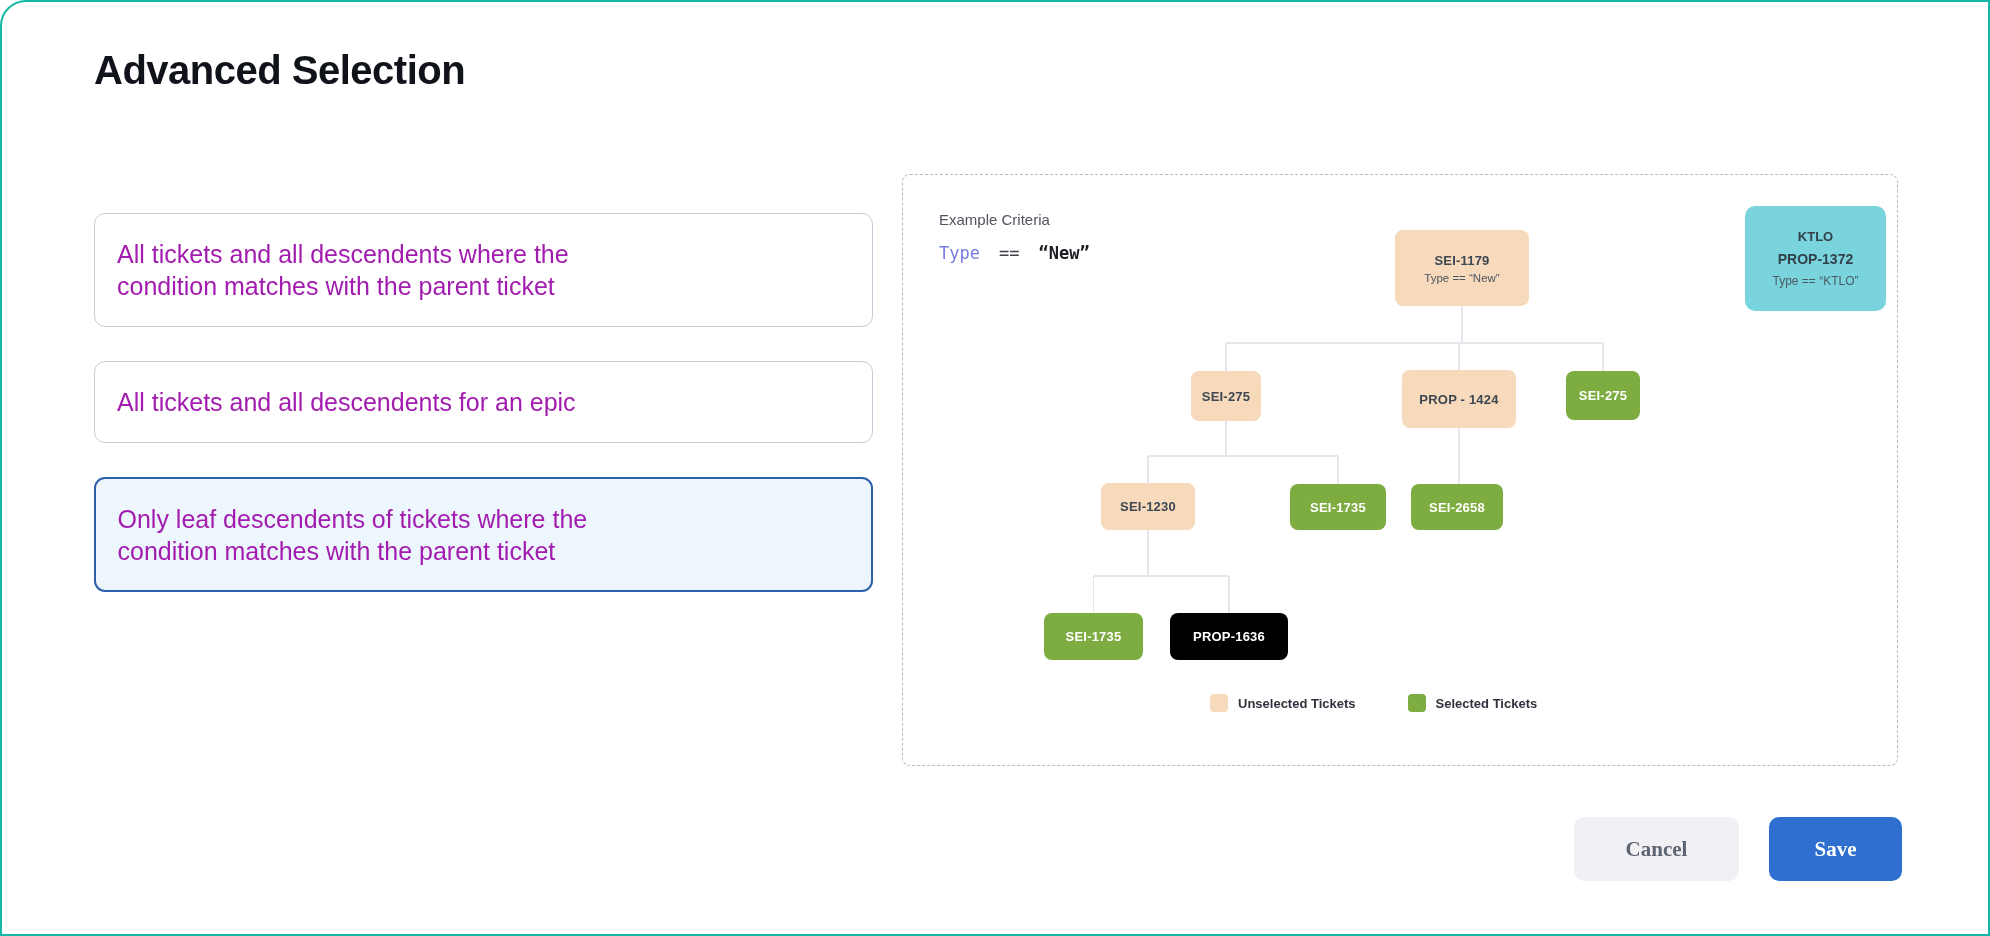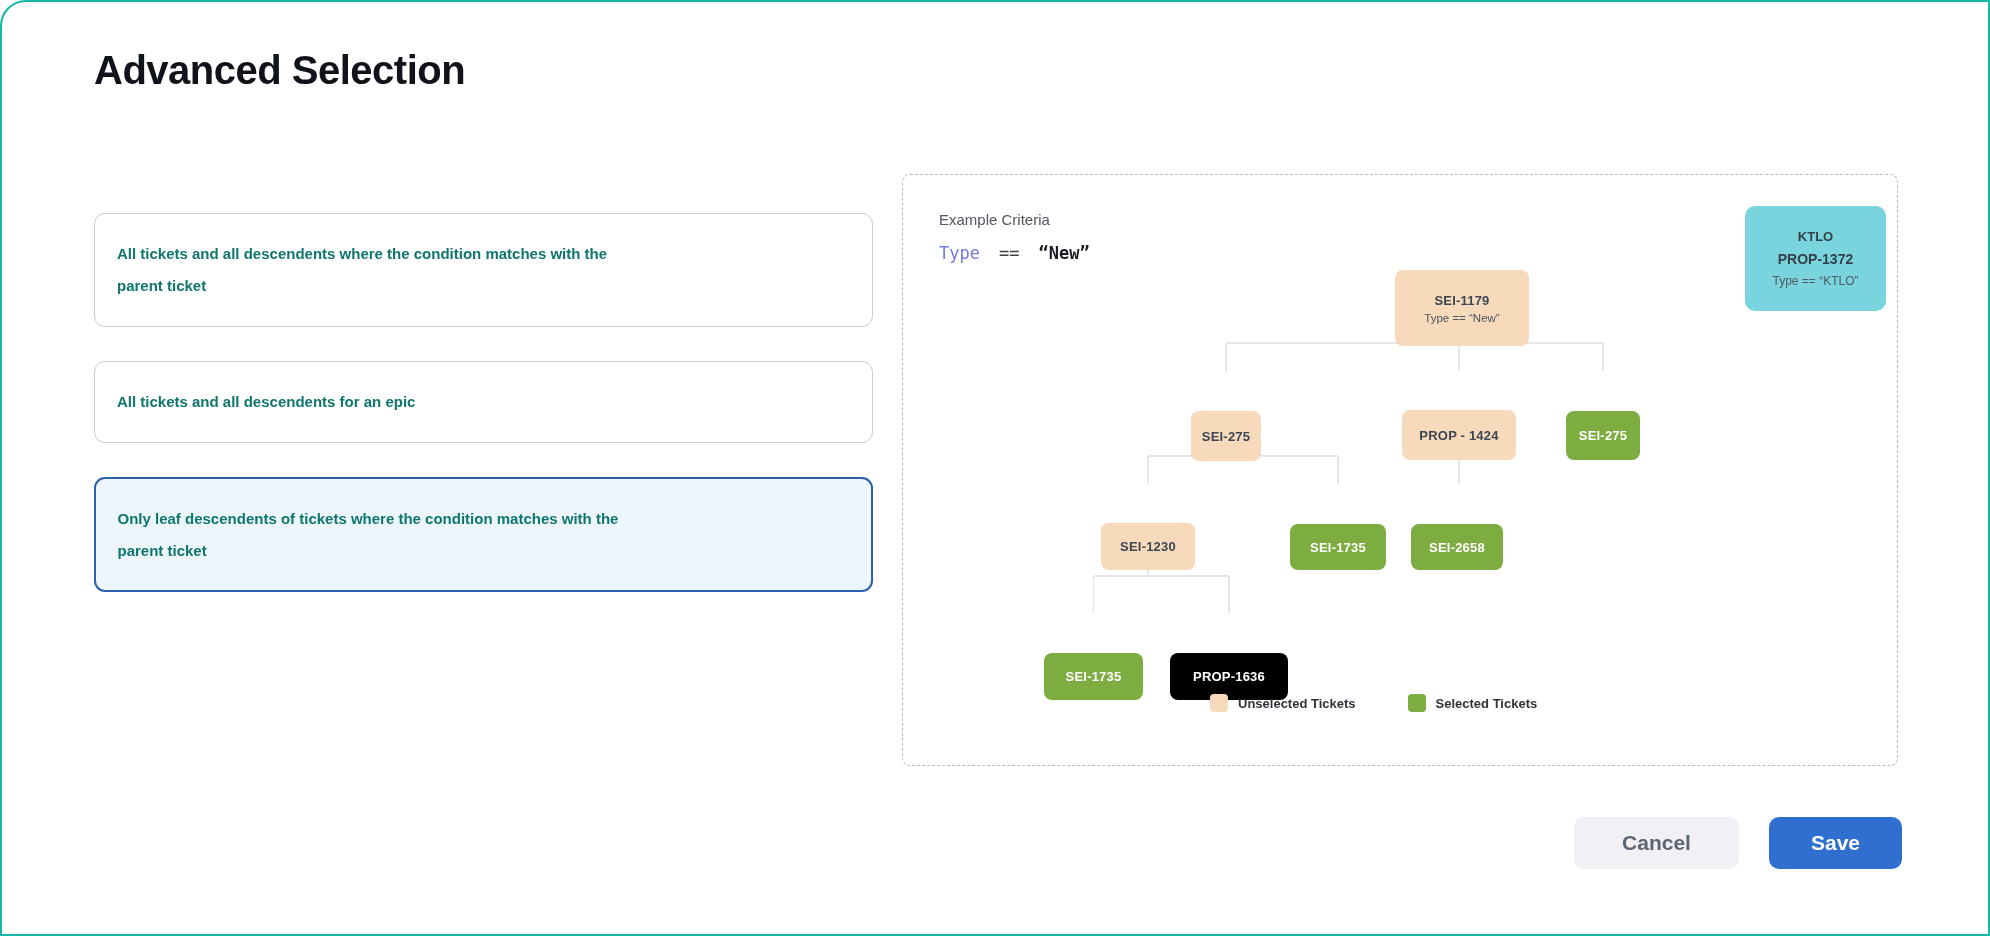--- a/index.html
+++ b/index.html
@@ -8,56 +8,56 @@
   .modal{position:absolute;inset:0;background:#fff;border-top-left-radius:26px;
          border:2px solid #14b8a6;box-sizing:border-box;}
   
   .title{position:absolute;left:92px;top:46px;margin:0;font-size:40px;font-weight:800;
          letter-spacing:-0.5px;color:#101319;}
   
   .options{position:absolute;left:92px;top:211px;width:779px;display:flex;
            flex-direction:column;gap:34px;}
   .option{box-sizing:border-box;border:1.5px solid #c9cbd9;border-radius:11px;
           background:#fff;padding:24px 22px;display:flex;align-items:center;cursor:pointer;}
-  .option p{margin:0;font-size:15px;line-height:32px;font-weight:700;color:#0f766e;
+  .option p{margin:0;font-size:25px;line-height:32px;font-weight:400;color:#a21caf;
             max-width:510px;}
   .option.selected{border:2px solid #2c60ac;background:#edf6fc;padding:23.5px 21.5px;}
   
   .panel{position:absolute;left:900px;top:172px;width:996px;height:592px;box-sizing:border-box;
          border:1.5px dashed #b7b9c8;border-radius:8px;}
   .panel-heading{position:absolute;left:36px;top:36px;font-size:15px;color:#54555e;}
   .criteria{position:absolute;left:36px;top:68px;font-family:"DejaVu Sans Mono", monospace;
             font-size:17px;display:flex;gap:19px;align-items:baseline;}
   .criteria .field{color:#767ae2;font-weight:500;}
   .criteria .op{color:#3f4049;font-weight:500;}
   .criteria .val{color:#1c1c24;font-weight:700;}
   .epic-card{position:absolute;left:842px;top:31px;width:141px;height:105px;border-radius:10px;
              display:flex;flex-direction:column;align-items:center;justify-content:center;gap:7px;}
   .epic-card .l1{font-size:13px;font-weight:700;color:#33424a;}
   .epic-card .l2{font-size:14px;font-weight:700;color:#33424a;}
   .epic-card .l3{font-size:12px;color:#4c5b63;}
   
   .tree{position:absolute;inset:0;}
   .tree svg{position:absolute;left:0;top:0;}
   .tnode{position:absolute;box-sizing:border-box;border-radius:8px;display:flex;
-         flex-direction:column;align-items:center;justify-content:center;gap:4px;margin-top:40px;}
+         flex-direction:column;align-items:center;justify-content:center;gap:4px;}
   .tnode .tlabel{font-size:13px;font-weight:700;letter-spacing:0.2px;}
   .tnode.unselected .tlabel{color:#3d4752;}
   .tnode.selected .tlabel{color:#ffffff;}
   .tnode .tsub{font-size:11.5px;color:#4a5560;}
   
   .legend{position:absolute;left:307px;top:519px;display:flex;gap:52px;align-items:center;}
   .legend-item{display:flex;align-items:center;gap:10px;}
   .legend-swatch{width:18px;height:18px;border-radius:4px;display:inline-block;}
   .legend-label{font-size:13px;font-weight:700;color:#2e323b;}
   
   .footer{position:absolute;left:1572px;top:815px;display:flex;gap:30px;}
-  .btn{box-sizing:border-box;height:52px;border:none;border-radius:10px;font-size:21px;
+  .btn{box-sizing:border-box;height:64px;border:none;border-radius:10px;font-size:21px;
        font-weight:700;display:flex;align-items:center;justify-content:center;cursor:pointer;
-       font-family:Liberation Sans, sans-serif;}
+       font-family:Liberation Serif, serif;}
   .btn-cancel{width:165px;background:#f0f0f5;color:#5d6472;}
   .btn-save{width:133px;background:#2e6fd0;color:#ffffff;}
 </style>
 </head>
 <body>
 
 <div class="modal">
 
   <h1 class="title">Advanced Selection</h1>
 
@@ -101,21 +101,21 @@
           <line x1="190.5" y1="401" x2="190.5" y2="438" stroke="#e5e5eb" stroke-width="1.5"></line>
           <line x1="326" y1="401" x2="326" y2="438" stroke="#e5e5eb" stroke-width="1.5"></line>
         </svg>
     <div class="tnode unselected" style="left: 492px; top: 55px; width: 134px; height: 76px; background: rgb(247, 217, 187);">
           <div class="tlabel">SEI-1179</div>
           <div class="tsub">Type == “New”</div>
         </div>
         <div class="tnode unselected" style="left: 288px; top: 196px; width: 70px; height: 50px; background: rgb(247, 217, 187);">
           <div class="tlabel">SEI-275</div>
         </div>
-        <div class="tnode unselected" style="left: 499px; top: 195px; width: 114px; height: 50px; background: rgb(247, 217, 187);">
+        <div class="tnode unselected" style="left: 499px; top: 195px; width: 114px; height: 58px; background: rgb(247, 217, 187);">
           <div class="tlabel">PROP - 1424</div>
         </div>
         <div class="tnode selected" style="left: 663px; top: 196px; width: 74px; height: 49px; background: rgb(125, 172, 64);">
           <div class="tlabel">SEI-275</div>
         </div>
         <div class="tnode unselected" style="left: 198px; top: 308px; width: 94px; height: 47px; background: rgb(247, 217, 187);">
           <div class="tlabel">SEI-1230</div>
         </div>
         <div class="tnode selected" style="left: 387px; top: 309px; width: 96px; height: 46px; background: rgb(125, 172, 64);">
           <div class="tlabel">SEI-1735</div>

